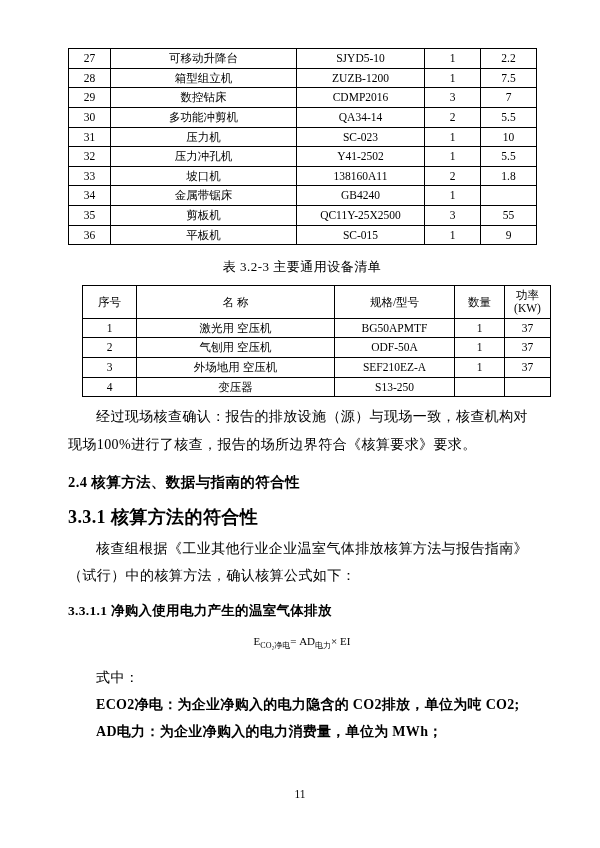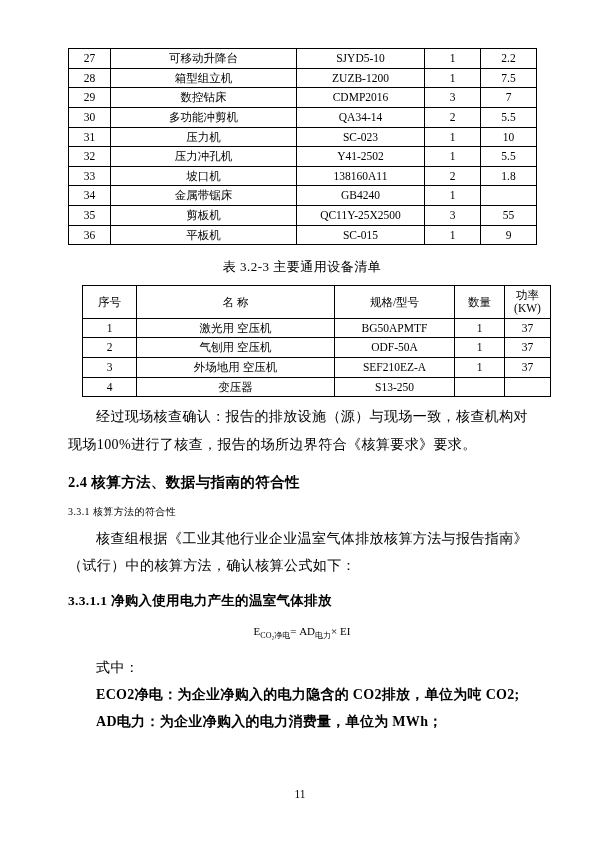--- a/index.html
+++ b/index.html
@@ -84,22 +84,22 @@
   }
   p.body-text.noindent { text-indent: 0; }
 
   h3.sec {
     font-size: 14.5px;
     font-weight: bold;
     margin: 15px 0 8px 0;
     letter-spacing: 0.4px;
   }
   h4.subsec {
-    font-size: 10px;
-    font-weight: normal;
+    font-size: 18px;
+    font-weight: bold;
     margin: 13px 0 6px 0;
     letter-spacing: 0.4px;
   }
   h5.subsubsec {
     font-size: 13.5px;
     font-weight: bold;
     margin: 13px 0 15px 0;
     letter-spacing: 0.3px;
   }
   .formula {

